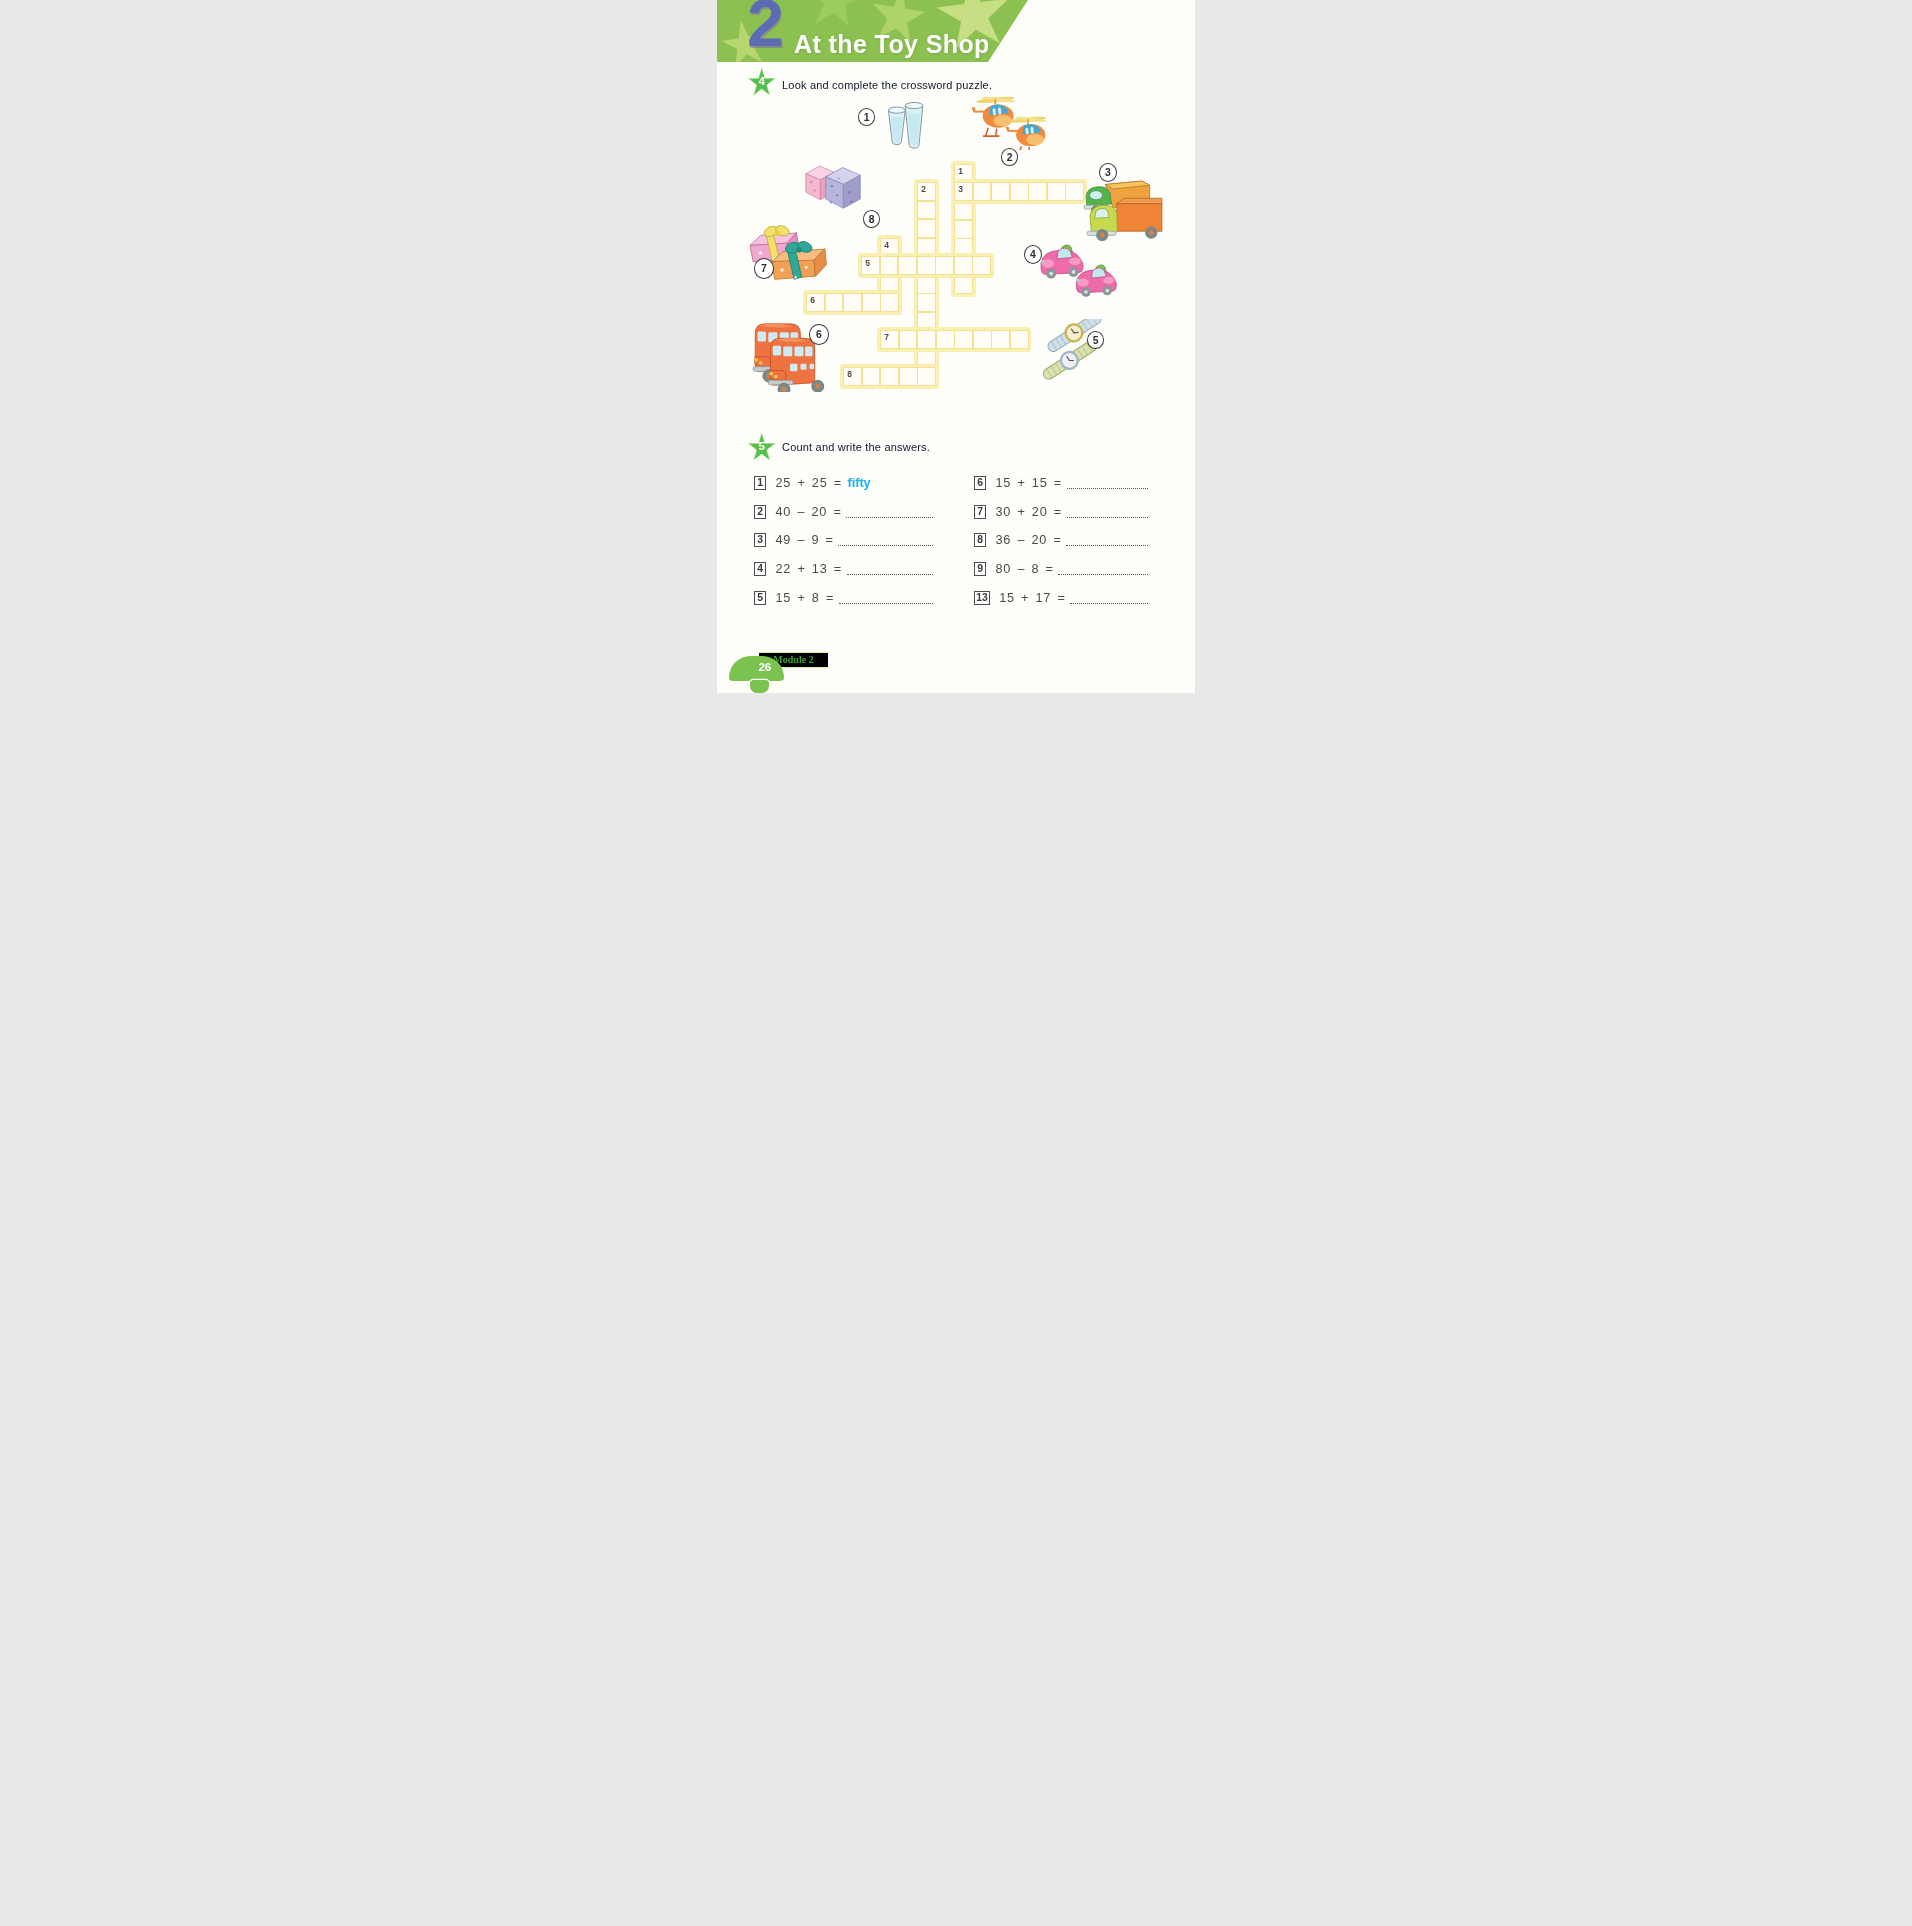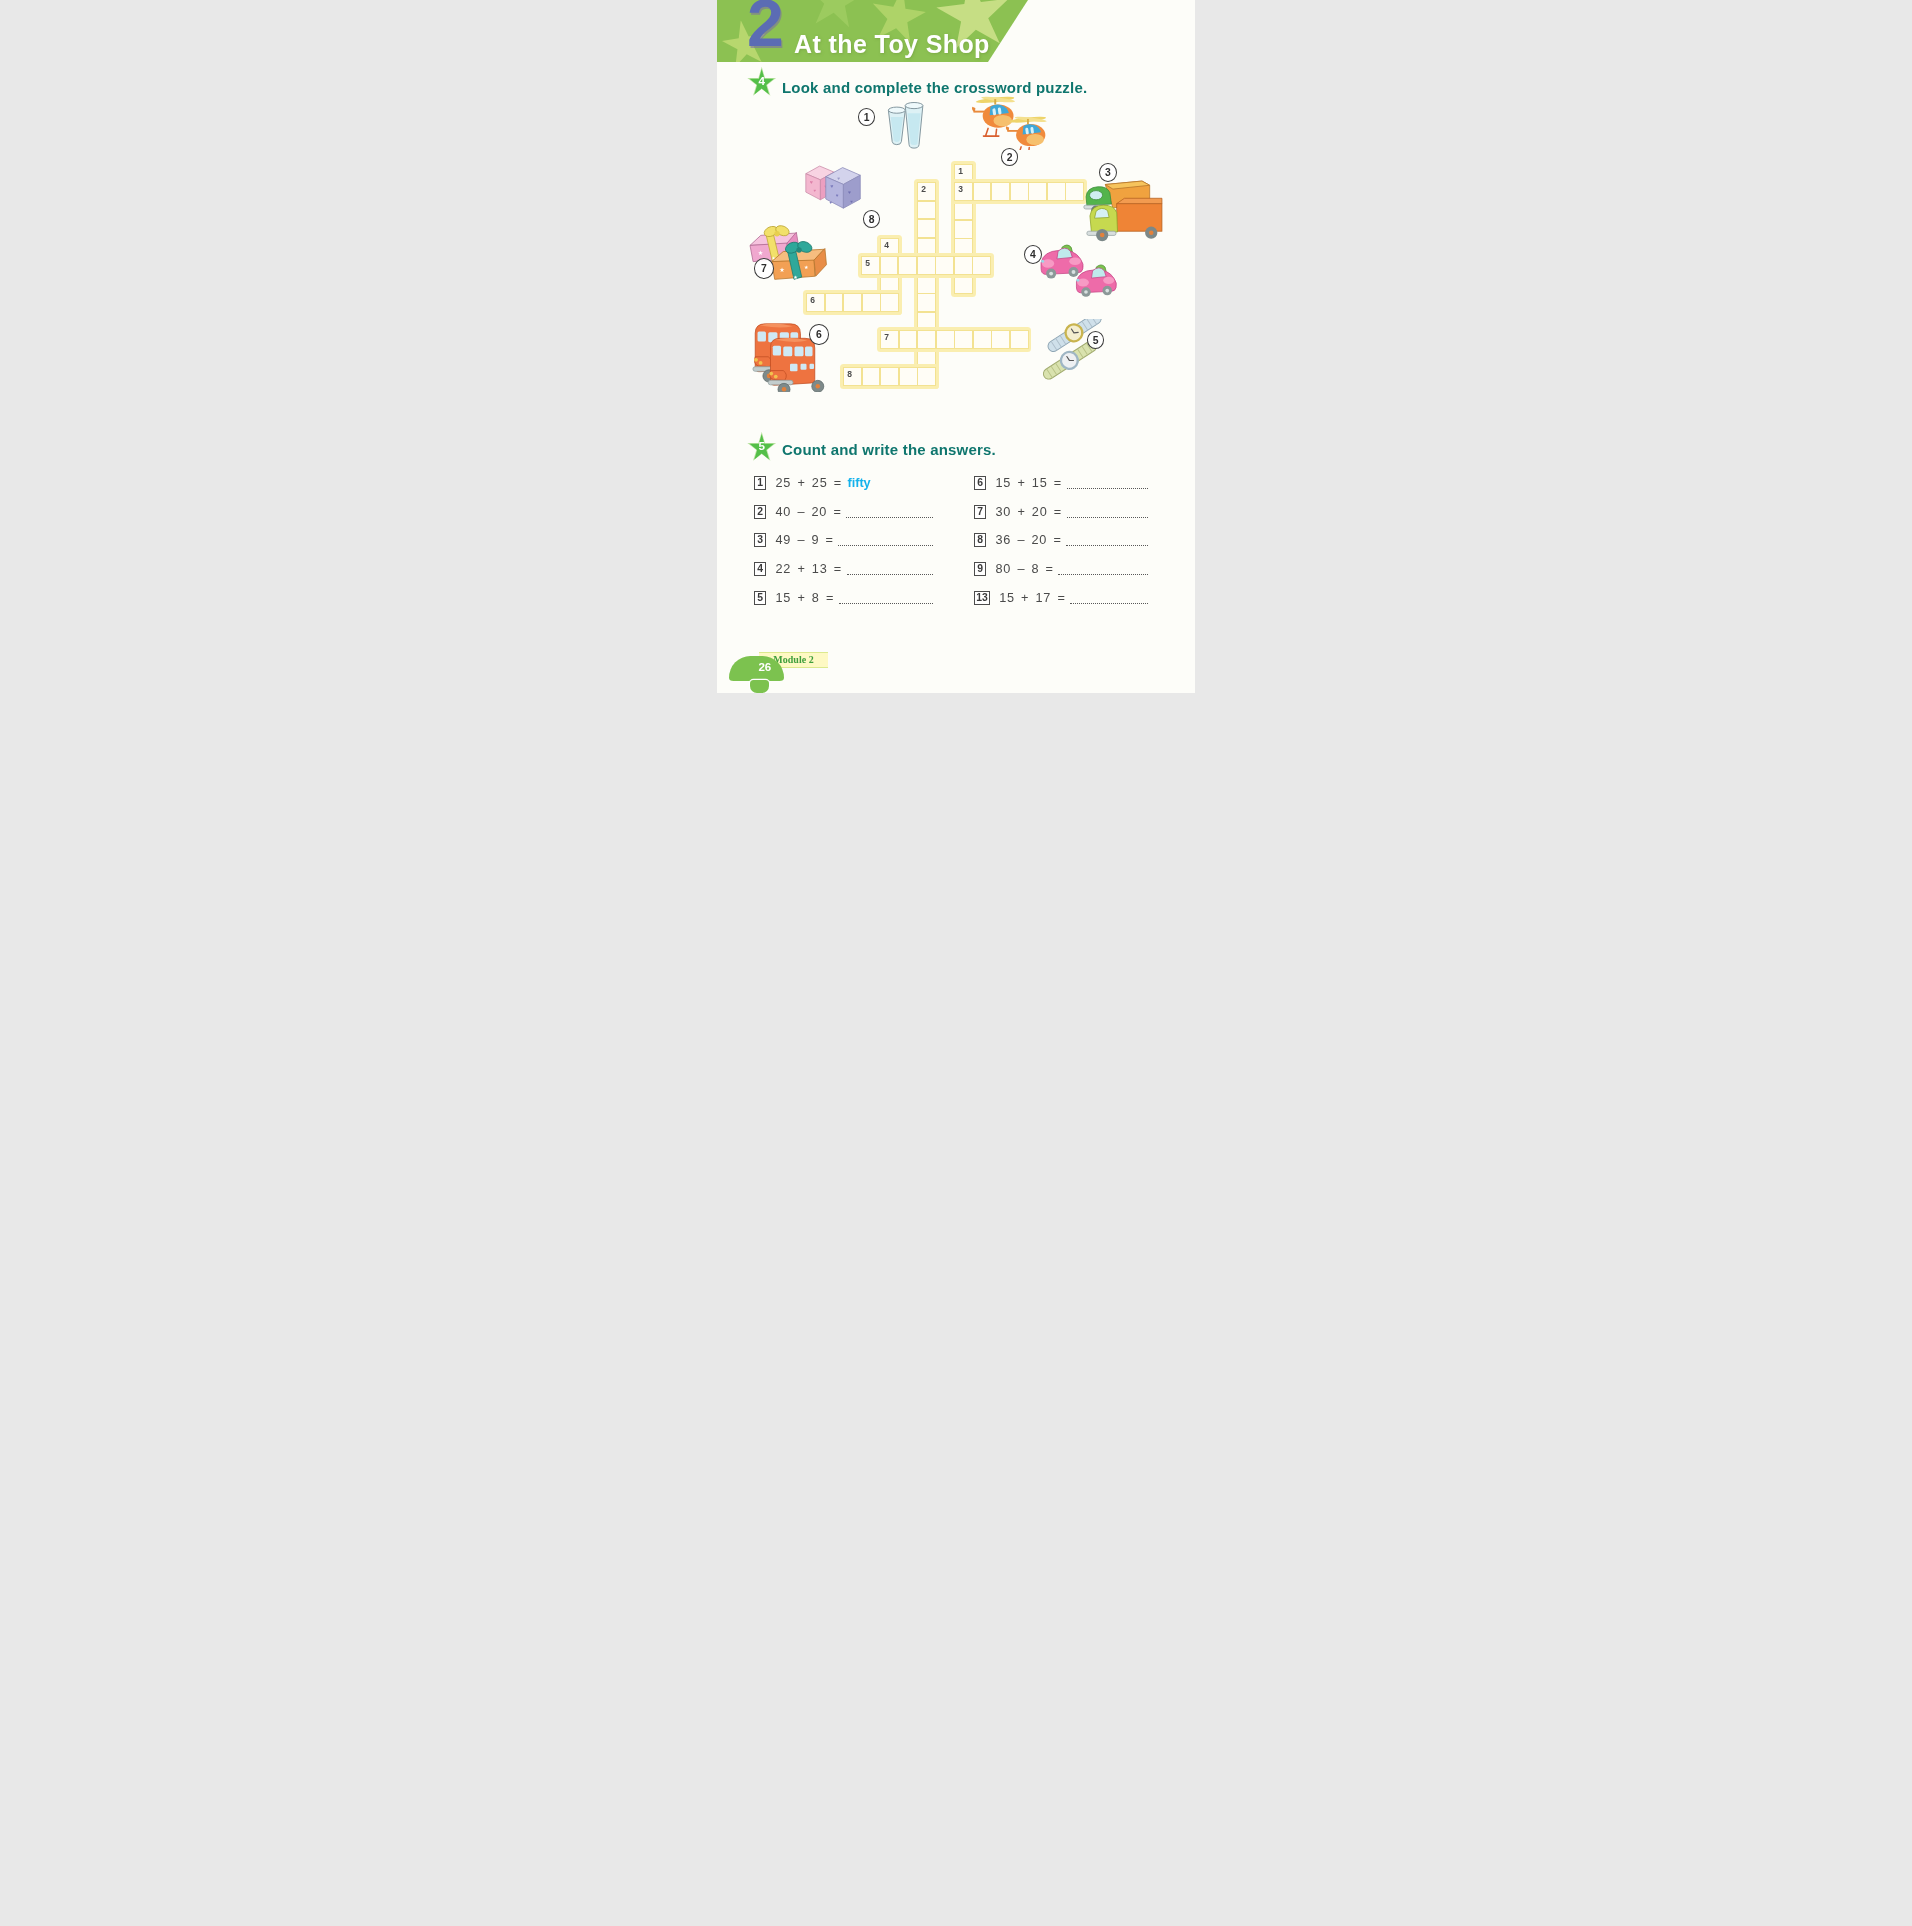--- a/index.html
+++ b/index.html
@@ -14,41 +14,41 @@
   .page-title{position:absolute;left:77px;top:30px;font-size:25px;font-weight:bold;color:#ffffff;
               letter-spacing:0.4px;z-index:3;text-shadow:0.8px 1.2px 2.7px rgba(110,150,60,.55);white-space:nowrap;}
 
   
   .star-badge{position:absolute;width:25.4px;height:28px;}
   .star-outline{position:absolute;left:-2.3px;top:-2.3px;width:30px;height:32px;background:#bce4a4;
     clip-path:polygon(50% 0%,61% 35%,98% 35%,68% 57%,79% 91%,50% 70%,21% 91%,32% 57%,2% 35%,39% 35%);}
   .star-fill{position:absolute;left:0;top:0;width:25.4px;height:28px;background:#54bf49;
     clip-path:polygon(50% 0%,61% 35%,98% 35%,68% 57%,79% 91%,50% 70%,21% 91%,32% 57%,2% 35%,39% 35%);}
   .star-num{position:absolute;left:0;top:5.4px;width:25.4px;text-align:center;font-size:11.6px;font-weight:bold;color:#ffffff;z-index:2;}
-  .ex-heading{position:absolute;font-size:15px;font-weight:bold;color:#0f766e;letter-spacing:0.2px;white-space:nowrap;}
+  .ex-heading{position:absolute;font-size:11px;font-weight:normal;color:#0f172a;letter-spacing:0.2px;white-space:nowrap;}
 
   
   .crossword{position:absolute;left:0;top:0;width:100%;height:100%;}
   .strip{position:absolute;background:#faeeb0;border-radius:3.5px;}
   .cell{position:absolute;background:#fffdf6;border:1.2px solid #f3e292;box-sizing:border-box;}
   .cnum{position:absolute;top:0.8px;left:3.1px;font-size:8.5px;font-weight:bold;color:#4c4c4c;}
   .circ{position:absolute;border:1.2px solid #3b3b3b;border-radius:50%;background:rgba(255,255,255,.92);
         display:flex;align-items:center;justify-content:center;font-size:10.4px;font-weight:bold;color:#2e2e2e;z-index:4;}
   .toy{position:absolute;}
 
   
   .prob{position:absolute;display:flex;align-items:center;height:17.7px;font-size:12.7px;color:#4a4a4a;}
   .pbox{min-width:12.3px;height:14.6px;padding:0 1.2px;border:1.2px solid #4c4c4c;background:#fff;display:flex;
         align-items:center;justify-content:center;font-size:10.4px;font-weight:bold;color:#3a3a3a;margin-right:9.2px;box-sizing:border-box;}
   .eq{white-space:nowrap;letter-spacing:0.8px;word-spacing:1.9px;}
   .dots{flex:1;border-bottom:1.5px dotted #585858;height:12.3px;margin-left:4.6px;}
   .ans{color:#14b2ec;font-weight:bold;margin-left:5.4px;}
 
   
-  .band{position:absolute;left:42px;top:652px;width:69px;height:13.5px;background:#fef9c3;
+  .band{position:absolute;left:42px;top:652px;width:69px;height:13.5px;background:#000000;
         border-top:1.5px solid #dce98e;border-bottom:1.5px solid #dce98e;display:flex;align-items:center;justify-content:center;z-index:1;box-sizing:content-box;}
   .band-label{font-family:"Liberation Serif",serif;font-size:10px;font-weight:bold;color:#3f9e3c;}
   .mush-cap{position:absolute;left:12.3px;top:656px;width:55px;height:25.4px;background:#7cc24f;
             border-radius:25px 25px 5.4px 5.4px / 25.4px 25.4px 3.9px 3.9px;z-index:2;}
   .mush-stem{position:absolute;left:33px;top:680px;width:18.5px;height:12.7px;background:#7cc24f;
              border-radius:3.5px 3.5px 7px 7px;box-shadow:0 0 0 1.2px #ffffff;z-index:2;}
   .page-num{position:absolute;left:12.3px;top:660px;width:42px;text-align:right;font-size:11.6px;font-weight:bold;color:#ffffff;z-index:3;}
 </style>
 </head>
 <body>

